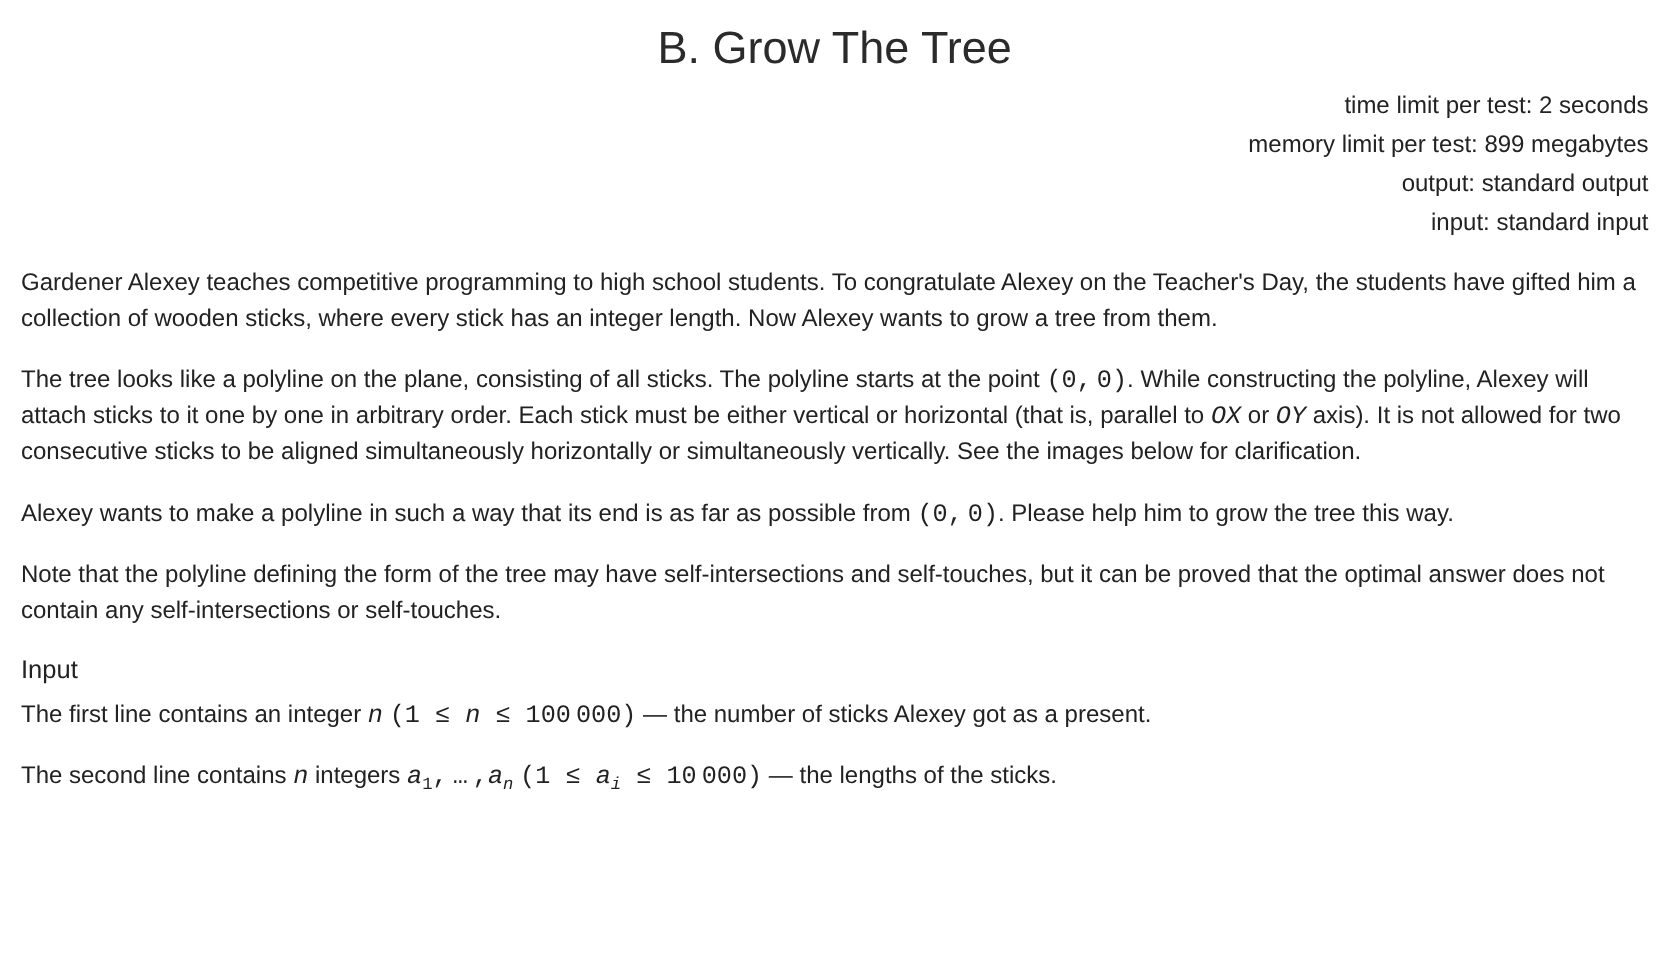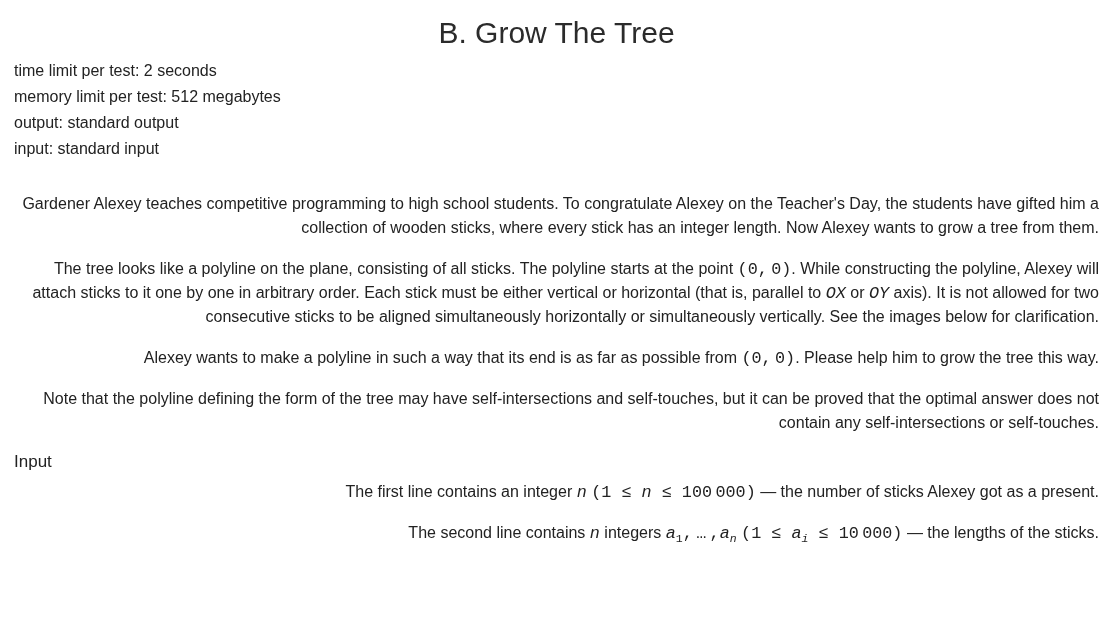--- a/index.html
+++ b/index.html
@@ -20,29 +20,28 @@
     box-sizing: border-box;
   }
   .problem-title {
     text-align: center;
     font-size: 30px;
     line-height: 26px;
     margin: 20px 0 12px 0;
     color: #2b2b2b;
   }
   .limits {
-    text-align: left;
+    text-align: right;
     line-height: 26px;
     color: #222222;
-    margin-bottom: 30px;
+    margin-bottom: 15px;
   }
   .statement p, .section p {
     margin: 0 0 17px 0;
     line-height: 24px;
-    text-align: right;
   }
   h2.section-heading {
     font-size: 17px;
     line-height: 20px;
     font-weight: 400;
     margin: 10px 0 8px 0;
     color: #222222;
   }
   
   .seg-m, .seg-mi, sub.seg-msub, sub.seg-msubi {
@@ -58,21 +57,21 @@
 </style>
 </head>
 <body>
 
 <div class="page">
 
   <div class="problem-title">B. Grow The Tree</div>
 
   <div class="limits">
     <div>time limit per test: 2 seconds</div>
-    <div>memory limit per test: 512 megabytes</div>
+    <div>memory limit per test: 899 megabytes</div>
     <div>output: standard output</div>
     <div>input: standard input</div>
   </div>
 
   <div class="statement">
     <p>Gardener Alexey teaches competitive programming to high school students. To congratulate Alexey on the Teacher's Day, the students have gifted him a collection of wooden sticks, where every stick has an integer length. Now Alexey wants to grow a tree from them.</p>
     <p>The tree looks like a polyline on the plane, consisting of all sticks. The polyline starts at the point <span class="seg-m">(0, 0)</span>. While constructing the polyline, Alexey will attach sticks to it one by one in arbitrary order. Each stick must be either vertical or horizontal (that is, parallel to <span class="seg-mi">OX</span> or <span class="seg-mi">OY</span> axis). It is not allowed for two consecutive sticks to be aligned simultaneously horizontally or simultaneously vertically. See the images below for clarification.</p>
     <p>Alexey wants to make a polyline in such a way that its end is as far as possible from <span class="seg-m">(0, 0)</span>. Please help him to grow the tree this way.</p>
     <p>Note that the polyline defining the form of the tree may have self-intersections and self-touches, but it can be proved that the optimal answer does not contain any self-intersections or self-touches.</p>
   </div>

